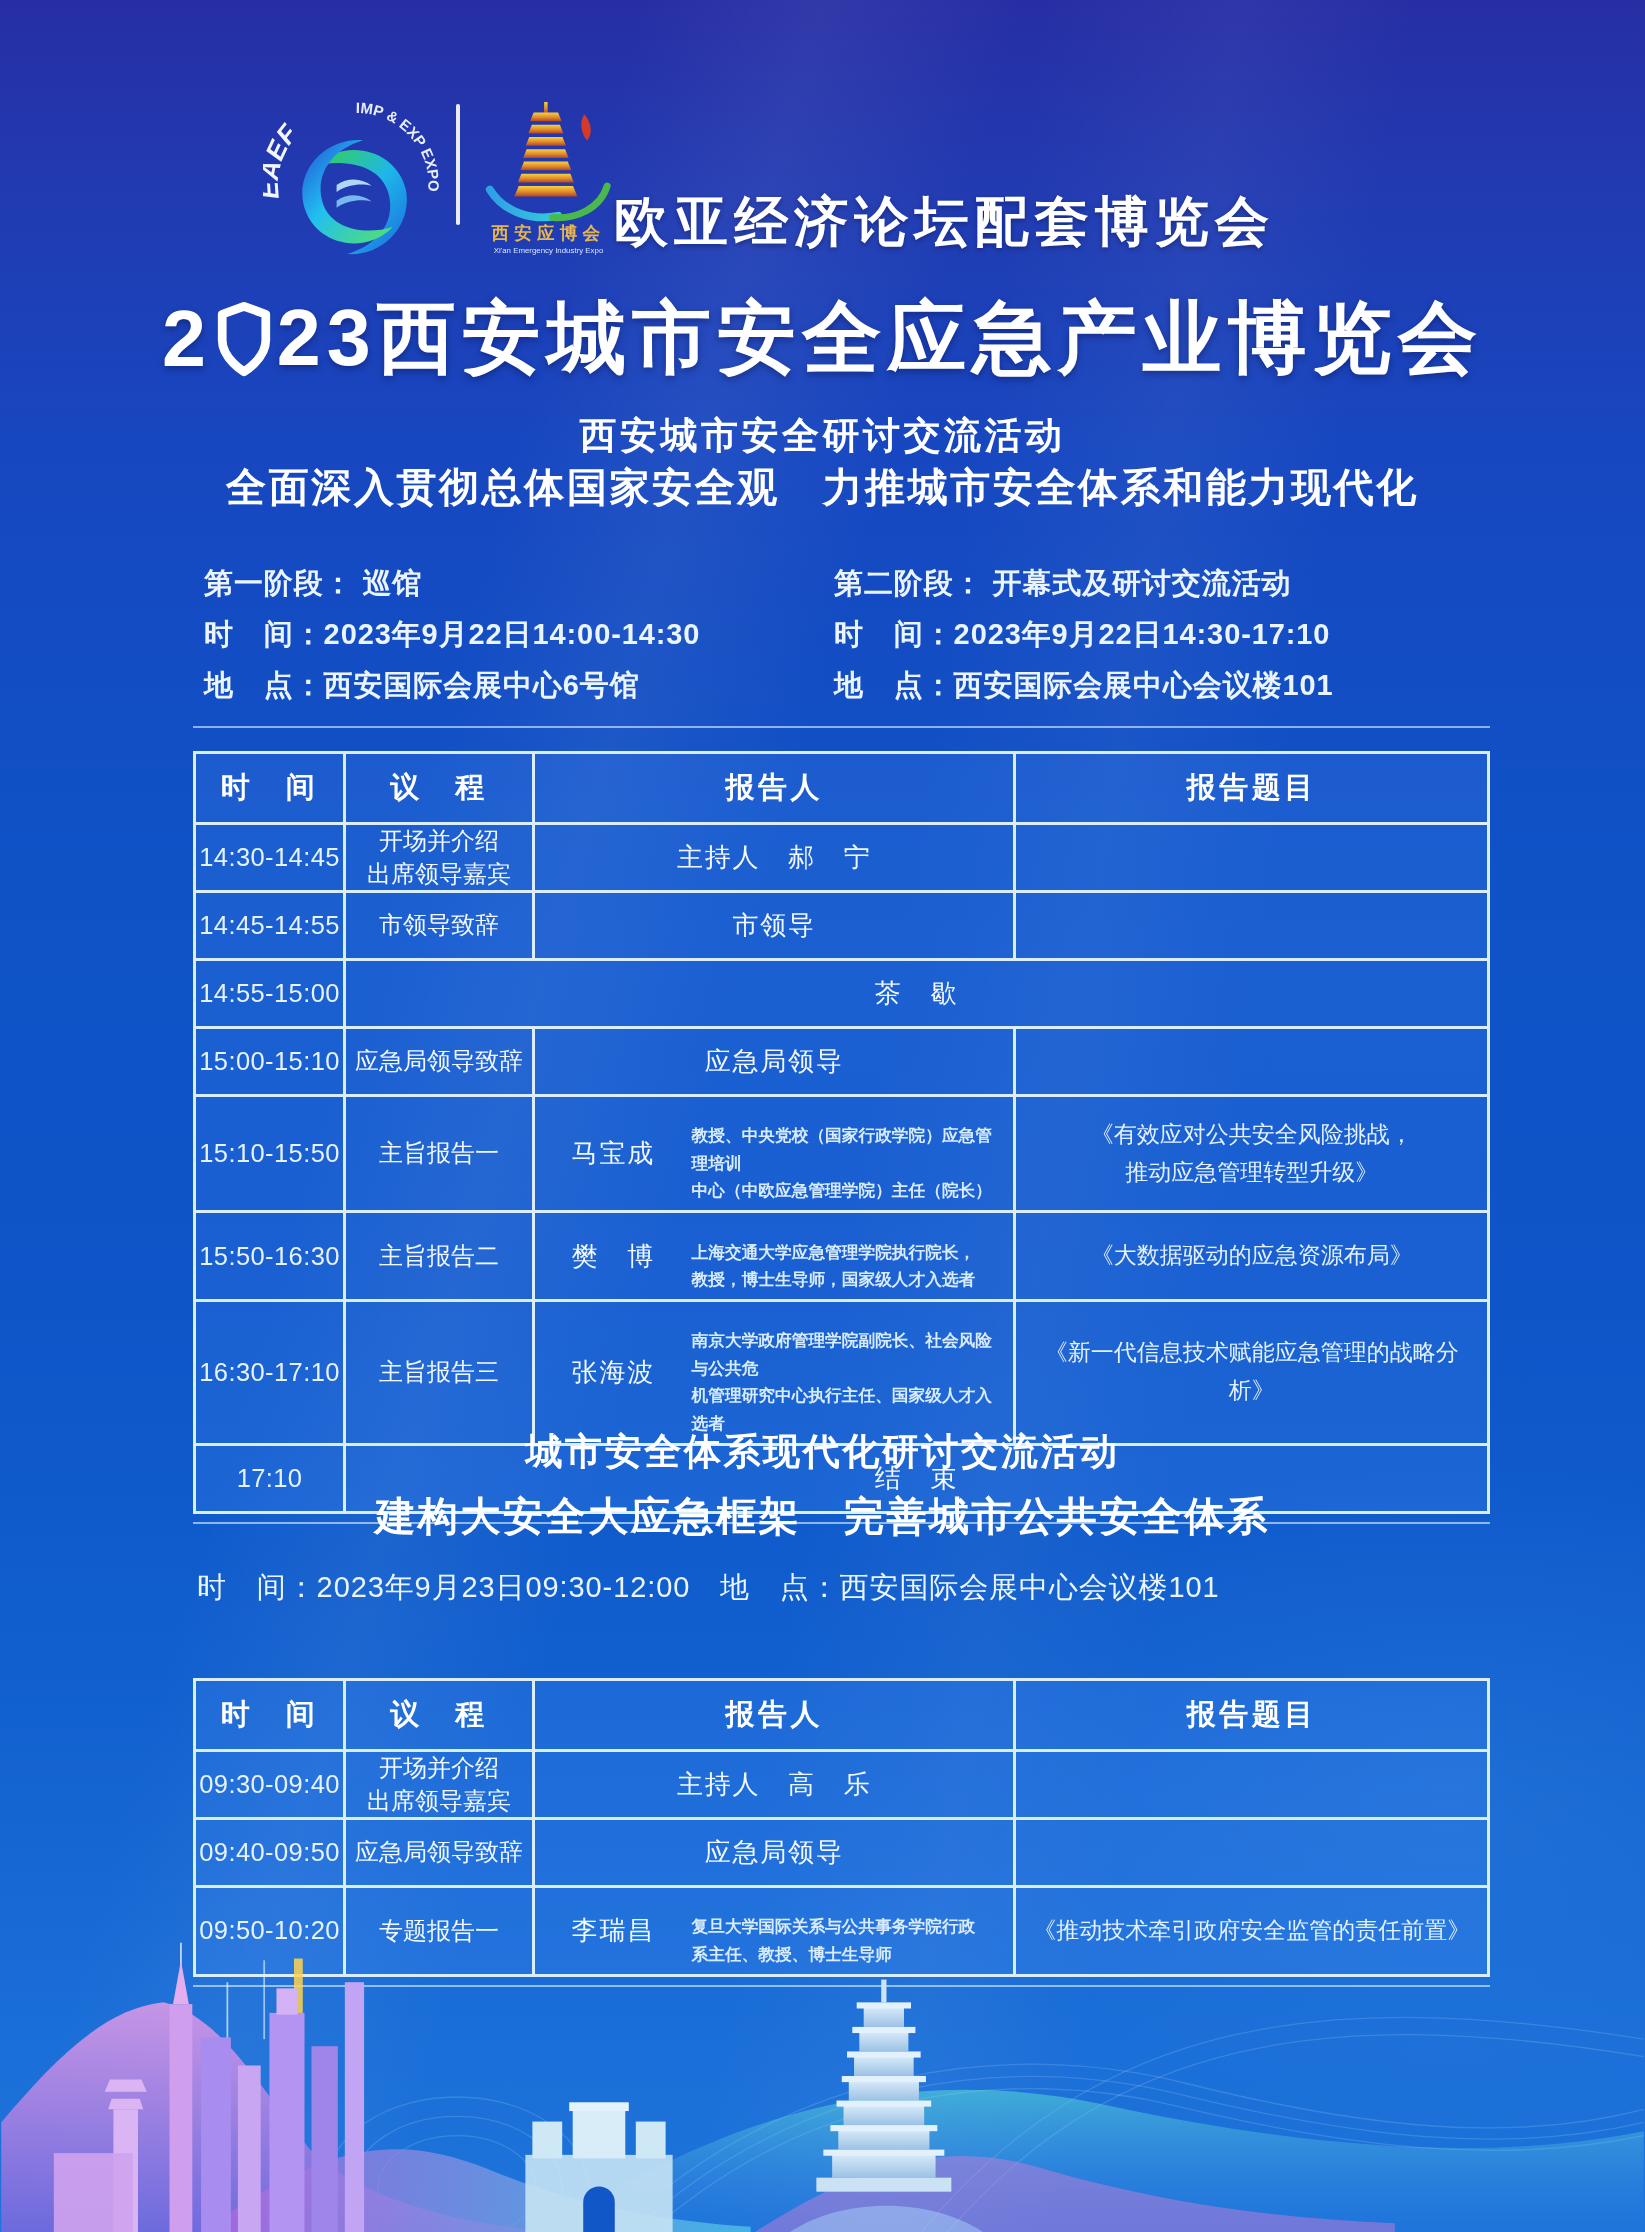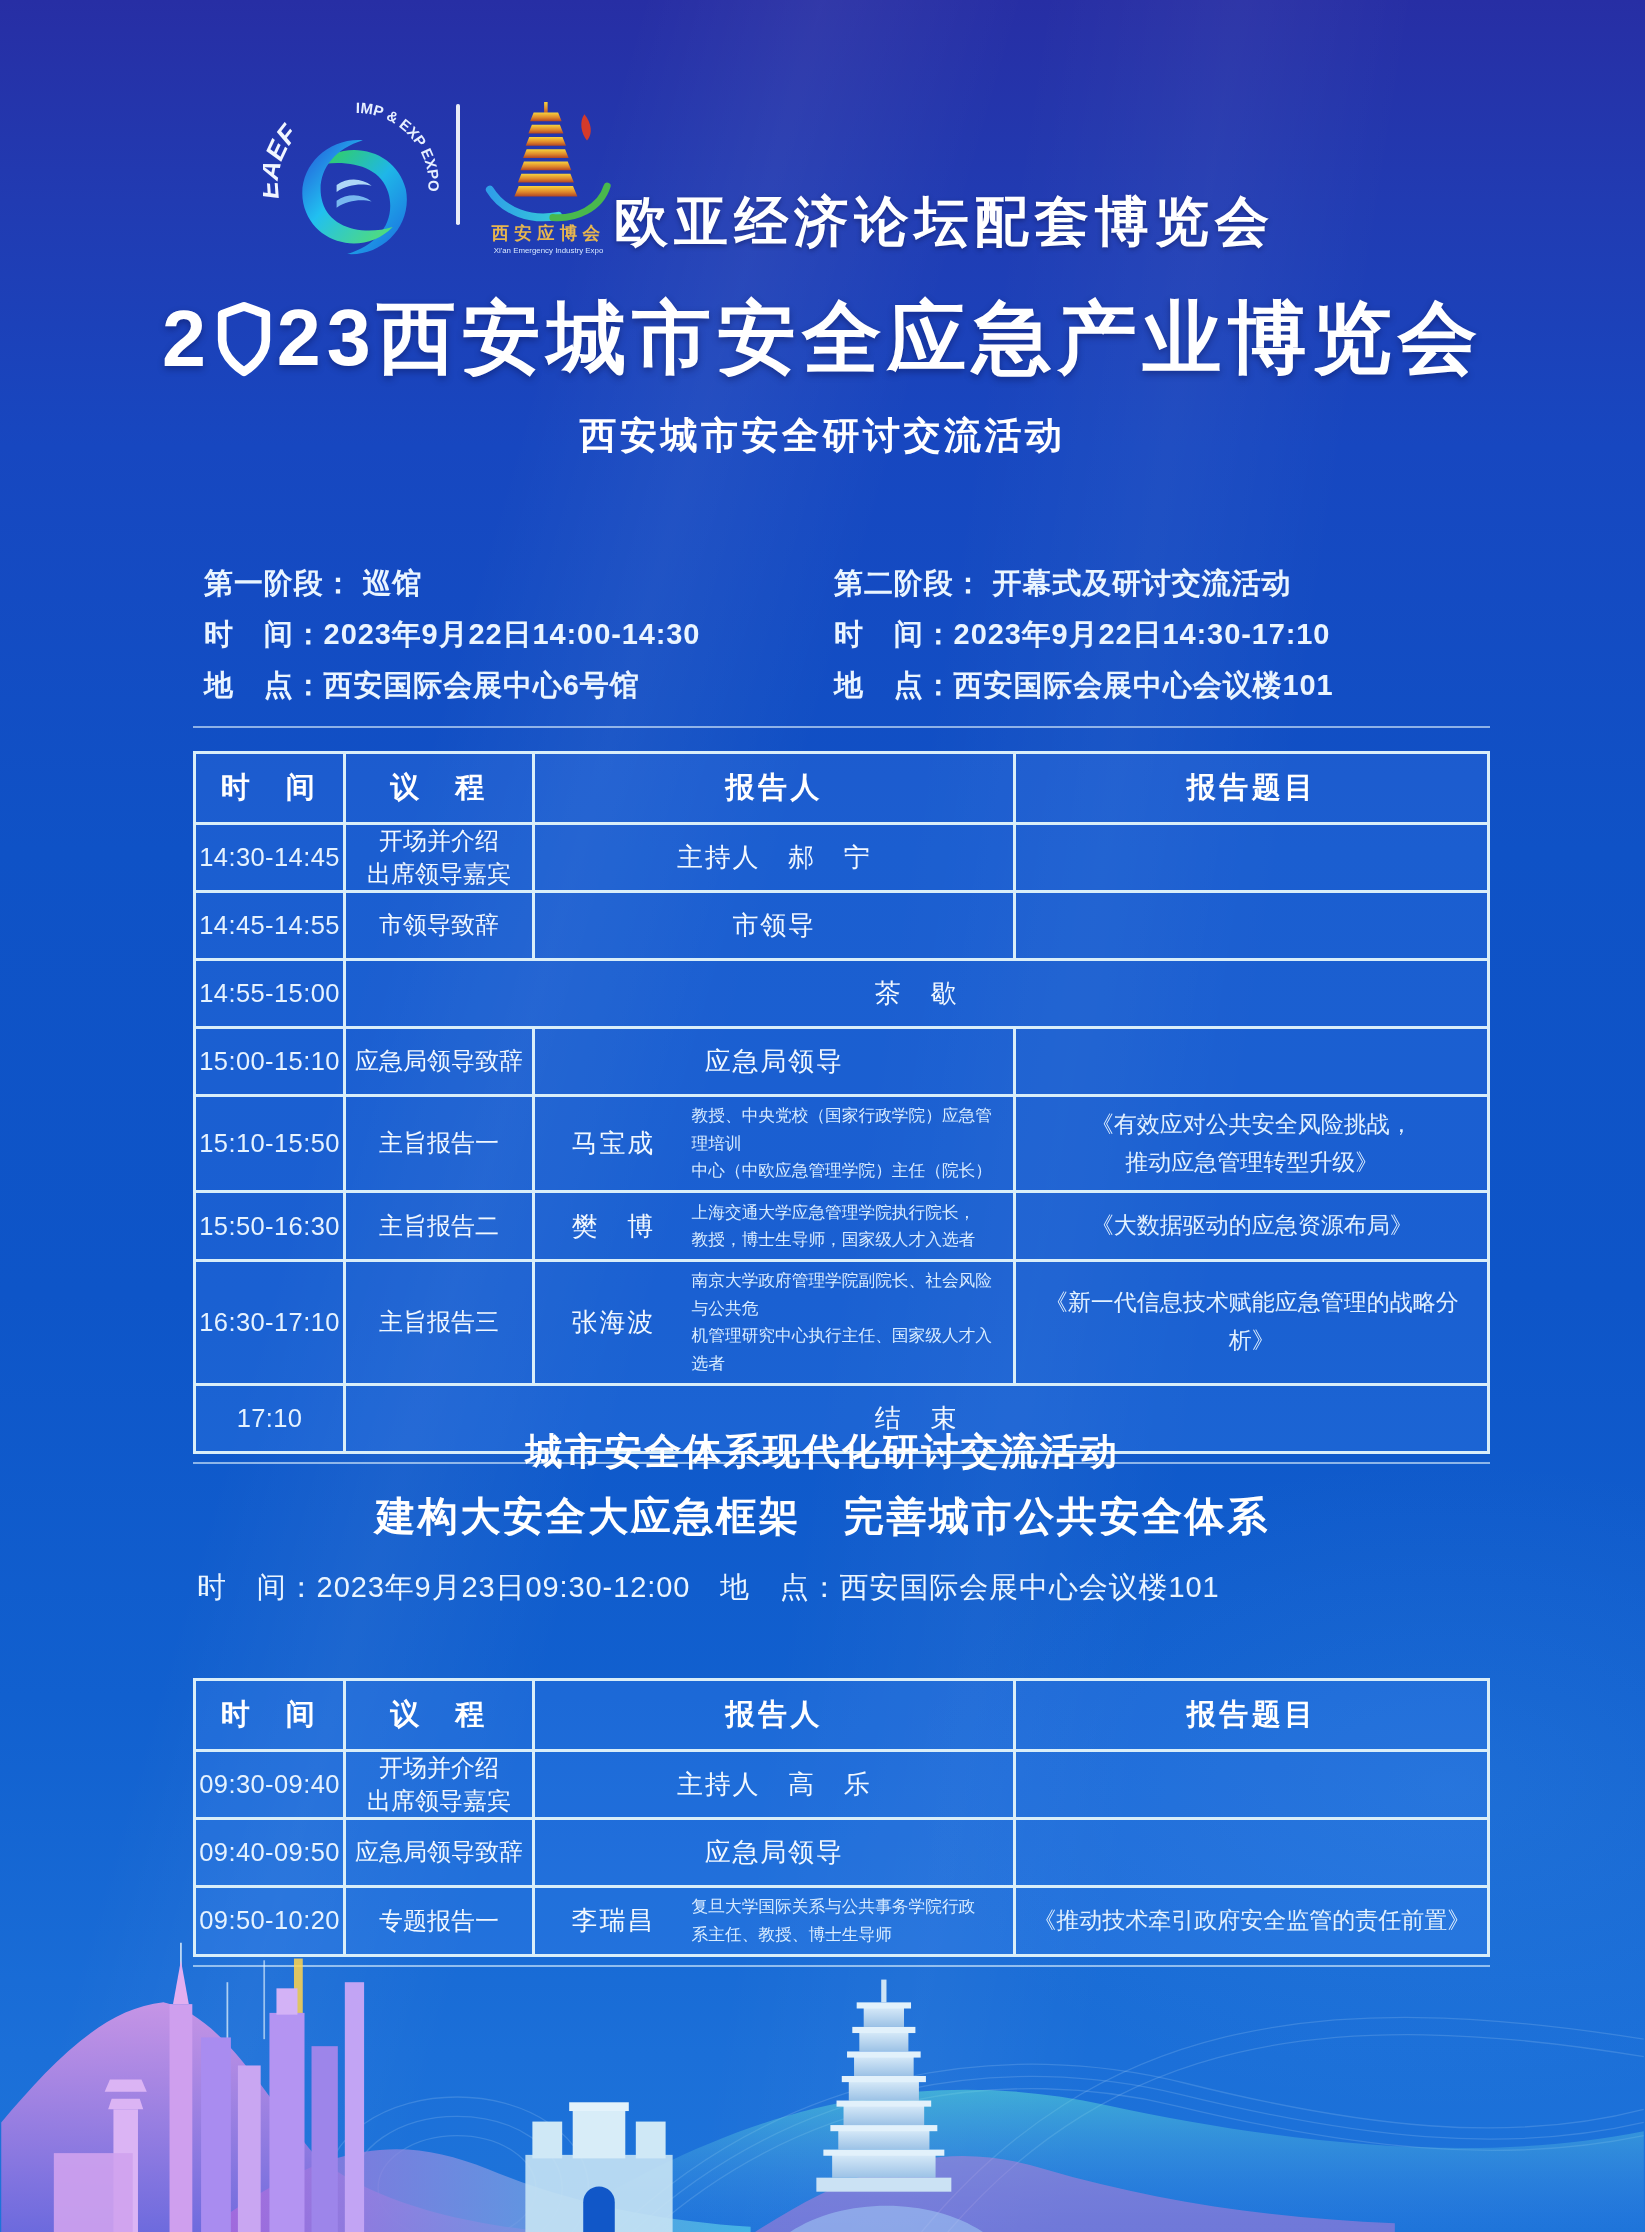--- a/index.html
+++ b/index.html
@@ -40,21 +40,21 @@
   .schedule th, .schedule td{ border:3.5px solid #d9eef9; background:rgba(82,152,255,.18); text-align:center; vertical-align:middle; }
   .schedule th{ height:71px; font-size:29px; font-weight:700; letter-spacing:3.5px; color:#fff; }
   .schedule td{ height:68px; }
   .t-time{ font-size:25.5px; color:#e6f3ff; letter-spacing:0.4px;margin-left:16px; }
   .t-agenda{ font-size:24px; color:#f1f8ff; white-space:pre-line; line-height:1.35; }
   .t-speaker{ font-size:26px; color:#f1f8ff; letter-spacing:1.8px; }
   .t-talk{ font-size:23px; color:#e2f1ff; white-space:pre-line; line-height:1.65; padding:5.3px 14px; }
   .t-merged{ font-size:26px; color:#f1f8ff; letter-spacing:1.8px; }
   .sp-wrap{ display:flex; align-items:center; gap:12.3px; padding:5.3px 12.3px; }
   .sp-name{ flex:0 0 132px; font-size:26px; letter-spacing:1.8px; text-align:center; color:#f1f8ff; }
-  .sp-bio{ flex:1; font-size:16.7px; font-weight:400; line-height:1.65; color:#d8ecff; text-align:left; white-space:pre-line; }
+  .sp-bio{ flex:1; font-size:16.7px; font-weight:700; line-height:1.65; color:#d8ecff; text-align:left; white-space:pre-line;margin-top:20px; }
   
   .sec2-title{ position:absolute; top:1427px; left:0; width:100%; text-align:center; font-size:37px; font-weight:800; letter-spacing:2.6px; }
   .sec2-slogan{ position:absolute; top:1478px; left:0; width:100%; text-align:center; font-size:40px; font-weight:800; letter-spacing:2.6px;margin-top:11px; }
   .sec2-info{ position:absolute; top:1568px; left:0; width:100%; height:42px; font-size:29px; font-weight:500; color:#eaf5ff; letter-spacing:0.9px; }
   .sec2-info .info-time{ position:absolute; left:180px; white-space:nowrap;margin-left:17px; }
   .sec2-info .info-place{ position:absolute; left:720px; white-space:nowrap; }
   
   .cityscape{ position:absolute; left:0; bottom:0; width:1645px; height:298px; pointer-events:none; }
   .svg-text{ font-family:"Liberation Sans", sans-serif; }
 </style>
@@ -131,20 +131,21 @@
 
   <div class="main-title">
     <span>2</span>
     <svg class="shield" viewBox="0 0 62 88">
       <path d="M31 6 L56 15 V45 C56 66 31 81 31 81 C31 81 6 66 6 45 V15 Z" fill="none" stroke="#ffffff" stroke-width="10" stroke-linejoin="round"></path>
     </svg>
     <span>23西安城市安全应急产业博览会</span>
   </div>
 
   <div class="subtitle">西安城市安全研讨交流活动</div>
+  <div class="slogan">全面深入贯彻总体国家安全观　力推城市安全体系和能力现代化</div>
 
   <div class="phase phase-1">
     <div>第一阶段： 巡馆</div>
     <div>时　间：2023年9月22日14:00-14:30</div>
     <div>地　点：西安国际会展中心6号馆</div>
   </div>
   <div class="phase phase-2">
     <div>第二阶段： 开幕式及研讨交流活动</div>
     <div>时　间：2023年9月22日14:30-17:10</div>
     <div>地　点：西安国际会展中心会议楼101</div>

